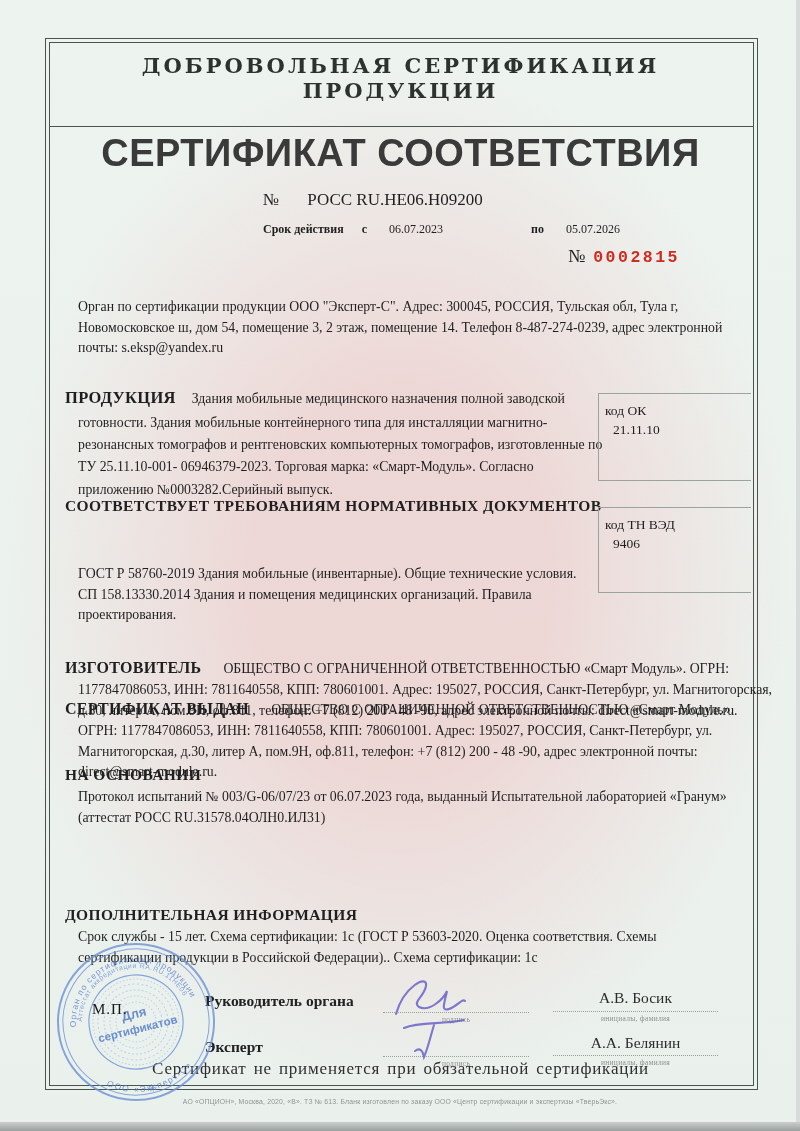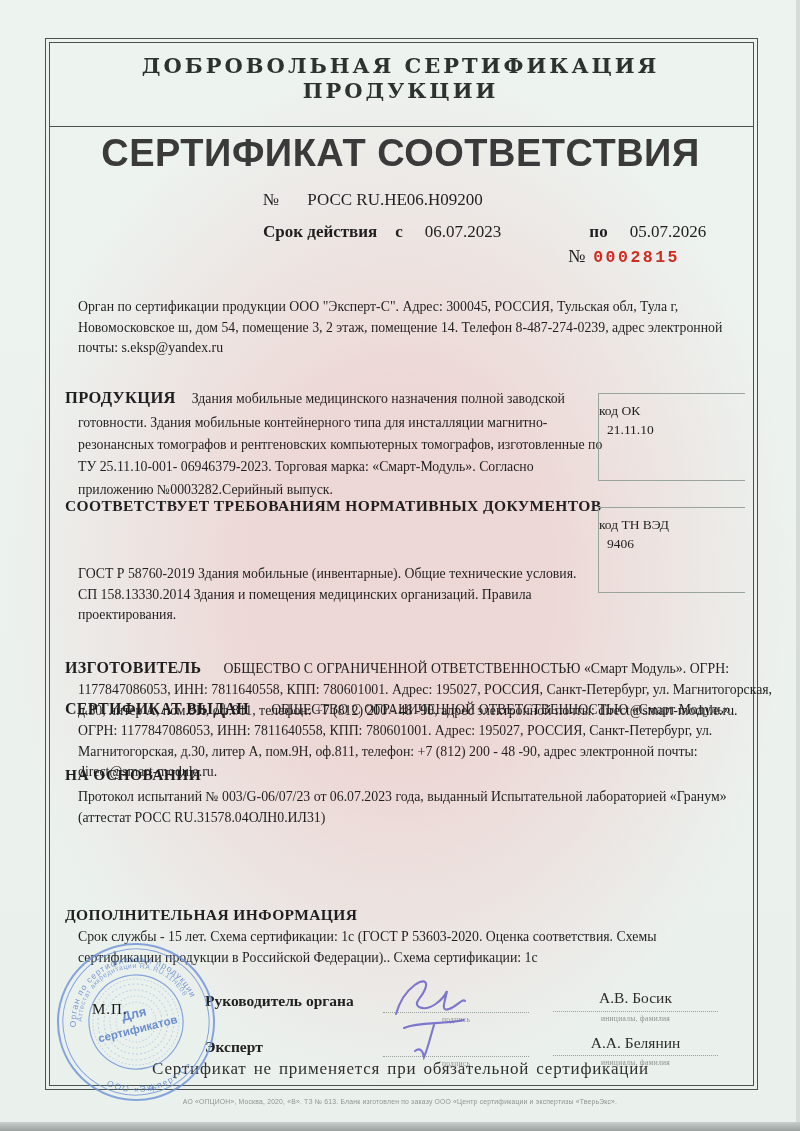--- a/index.html
+++ b/index.html
@@ -19,37 +19,37 @@
   .abs{position:absolute;}
   .banner-title{left:45px;top:53px;width:711px;text-align:center;
         font-weight:bold;font-size:21px;letter-spacing:3px;color:#2c322e;
         font-family:"DejaVu Serif","Liberation Serif",serif;}
   .main-title{left:45px;top:131px;width:711px;text-align:center;
         font-family:"Liberation Sans",sans-serif;font-weight:bold;font-size:38px;
         color:#3a3a3a;letter-spacing:0.5px;transform:scaleY(1.04);}
 
   .num-row{left:263px;top:190px;font-size:17px;}
   .num-row .no{margin-right:28px;}
-  .validity-row{left:263px;top:222px;font-size:17px;}
+  .validity-row{left:263px;top:222px;font-size:12px;}
   .validity-row b{font-weight:bold;}
   .validity-row .gap-s{display:inline-block;width:18px;}
   .validity-row .gap-m{display:inline-block;width:22px;}
   .validity-row .gap-l{display:inline-block;width:88px;}
   .blank-num{left:568px;top:246px;font-size:18px;}
   .blank-num .digits{color:#cf2b20;font-family:"Liberation Mono",monospace;
         font-size:16.5px;font-weight:bold;letter-spacing:2.5px;margin-left:8px;}
 
   .label-row{font-weight:bold;font-size:16px;letter-spacing:0.4px;}
   .label-row .code{font-weight:normal;letter-spacing:0.4px;margin-left:32px;font-size:15px;}
   .para{font-size:13.8px;line-height:1.5;margin:0;text-align:left;}
   .hang{padding-left:13px;text-indent:-13px;}
   .slabel{font-weight:bold;font-size:16px;letter-spacing:0.3px;margin-right:16px;}
   .slabel-wide{margin-right:22px;}
 
-  .code-box{border:1px solid #9aa49f;border-right:none;padding:8px 6px 0 0;
+  .code-box{border:1px solid #9aa49f;border-right:none;padding:8px 6px 0 6px;
         font-size:13.5px;line-height:1.4;background:transparent;}
   .code-box .code-value{padding-left:8px;}
 
   .sec-label{font-weight:bold;font-size:15.5px;letter-spacing:0.4px;}
 
   .sig-role{font-weight:bold;font-size:15.5px;color:#222;}
   .sig-line{border-bottom:1px dotted #98a09c;height:0;}
   .sig-caption{font-size:7.5px;color:#8a908c;text-align:center;letter-spacing:0.3px;}
   .sig-name{font-size:15.5px;color:#2c2c2c;text-align:center;}
   .mp{font-size:15px;color:#161616;z-index:5;letter-spacing:1px;}

